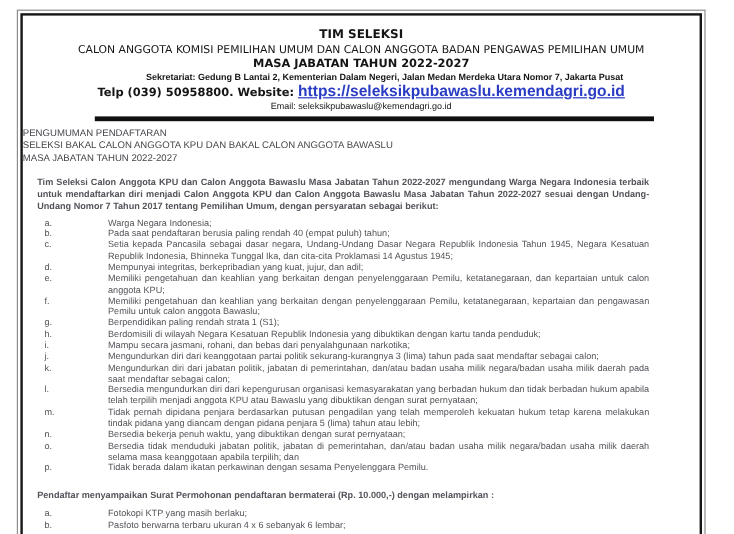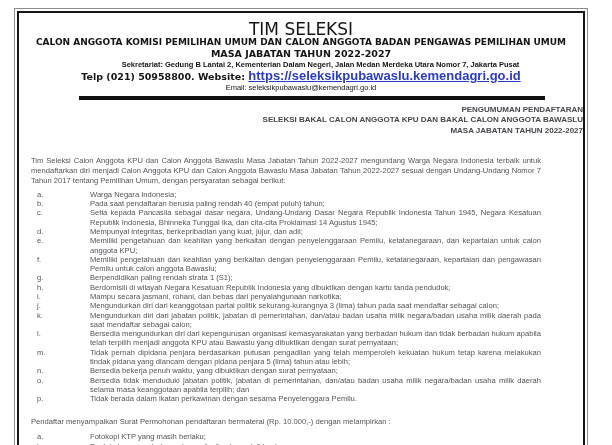--- a/index.html
+++ b/index.html
@@ -29,27 +29,27 @@
     border: 2px solid #161616;
     height: 100%;
     box-sizing: border-box;
     padding: 10px 0 0 0;
     overflow: hidden;
   }
   
   .letterhead { text-align: center; color: #151515; }
   .lh-title {
     font-family: "DejaVu Sans", sans-serif;
+    font-weight: bold;
+    font-size: 10px;
+    line-height: 13px;
+  }
+  .lh-line2 {
+    font-family: "DejaVu Sans", sans-serif;
     font-weight: normal;
-    font-size: 17px;
-    line-height: 13px;
-  }
-  .lh-line2 {
-    font-family: "DejaVu Sans", sans-serif;
-    font-weight: bold;
     font-size: 9px;
     line-height: 12px;
     white-space: nowrap;
   }
   .lh-line3 {
     font-family: "DejaVu Sans", sans-serif;
     font-weight: bold;
     font-size: 9.5px;
     line-height: 12px;
   }
@@ -81,57 +81,58 @@
     font-size: 7.5px;
     line-height: 10px;
   }
   .lh-rule {
     height: 3.5px;
     background: #101010;
     margin: 3px 38px 5px 60px;
   }
   
   .announce {
-    text-align: right;
+    text-align: left;
     color: #46474c;
-    font-weight: bold;
+    font-weight: normal;
     font-size: 8px;
     line-height: 10.5px;
   }
   
   .doc-body {
     margin: 0 42px 0 12px;
     color: #53545a;
     font-size: 7.6px;
   }
   .para {
-    margin: 20px 0 0 0;
+    margin: 10px 0 0 0;
     text-align: justify;
     line-height: 9.9px;
+    font-weight: bold;
   }
   .req-list { margin-top: 4px; }
   .attach-list { margin-top: 6px; }
   .req-row { display: flex; line-height: 9.3px; }
   .req-label { flex: none; width: 19px; padding-left: 6px; box-sizing: border-box; }
   .req-text { flex: 1; text-align: justify; margin-left: 40px; }
   .attach-intro { margin-top: 13px; }
 </style>
 </head>
 <body>
 
 <div class="frame-outer">
   <div class="frame-inner">
 
     <header class="letterhead">
       <div class="lh-title">TIM SELEKSI</div>
       <div class="lh-line2">CALON ANGGOTA KOMISI PEMILIHAN UMUM DAN CALON ANGGOTA BADAN PENGAWAS PEMILIHAN UMUM</div>
       <div class="lh-line3">MASA JABATAN TAHUN 2022-2027</div>
       <div class="lh-secretariat">Sekretariat: Gedung B Lantai 2, Kementerian Dalam Negeri, Jalan Medan Merdeka Utara Nomor 7, Jakarta Pusat</div>
       <div class="lh-contact">
-        <span>Telp (021) 50958800. Website:</span>
+        <span>Telp (039) 50958800. Website:</span>
         <a class="lh-link">https://seleksikpubawaslu.kemendagri.go.id</a>
       </div>
       <div class="lh-email">Email: seleksikpubawaslu@kemendagri.go.id</div>
       <div class="lh-rule"></div>
     </header>
 
     <section class="announce">
       <div>PENGUMUMAN PENDAFTARAN</div>
       <div>SELEKSI BAKAL CALON ANGGOTA KPU DAN BAKAL CALON ANGGOTA BAWASLU</div>
       <div>MASA JABATAN TAHUN 2022-2027</div>

